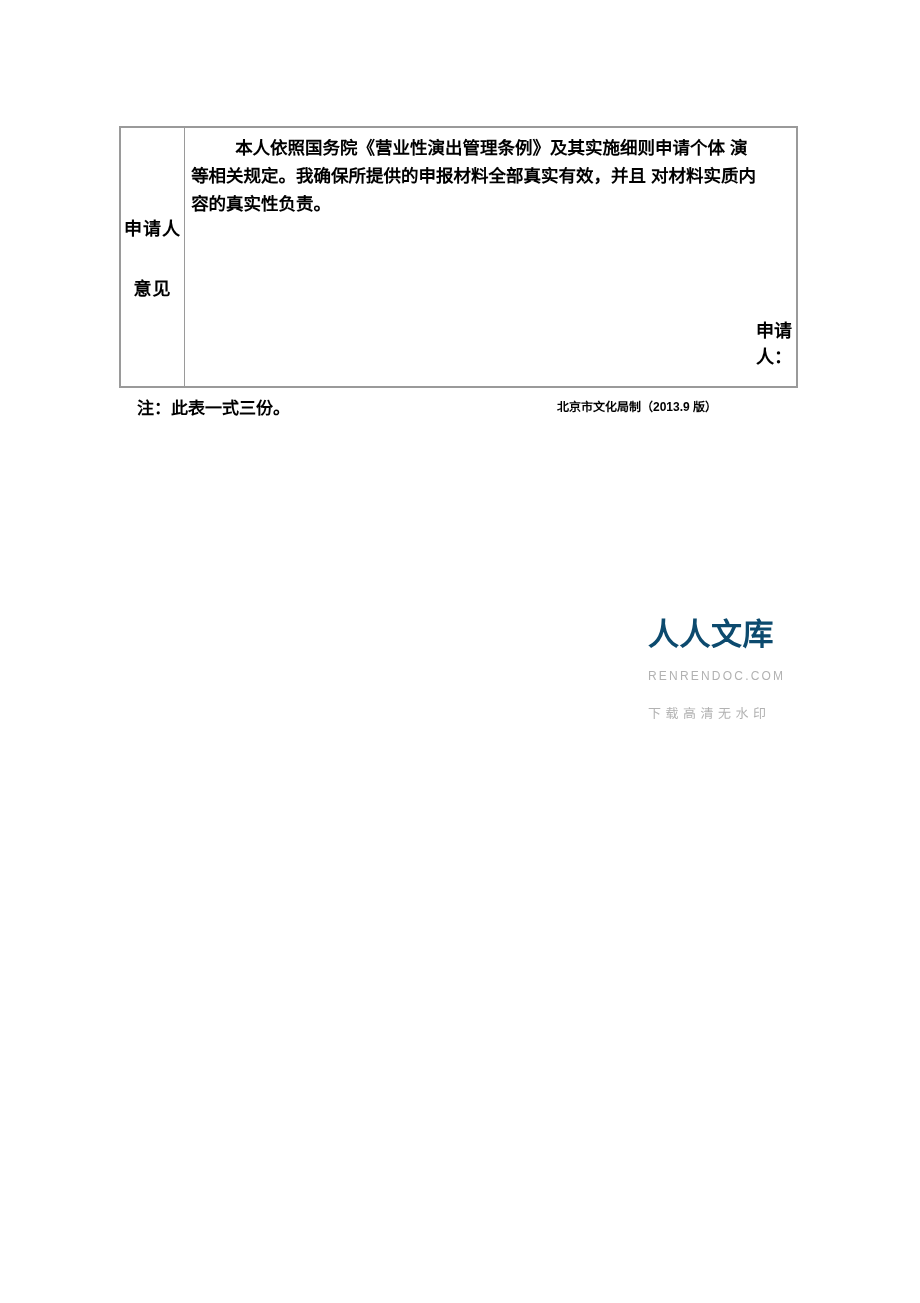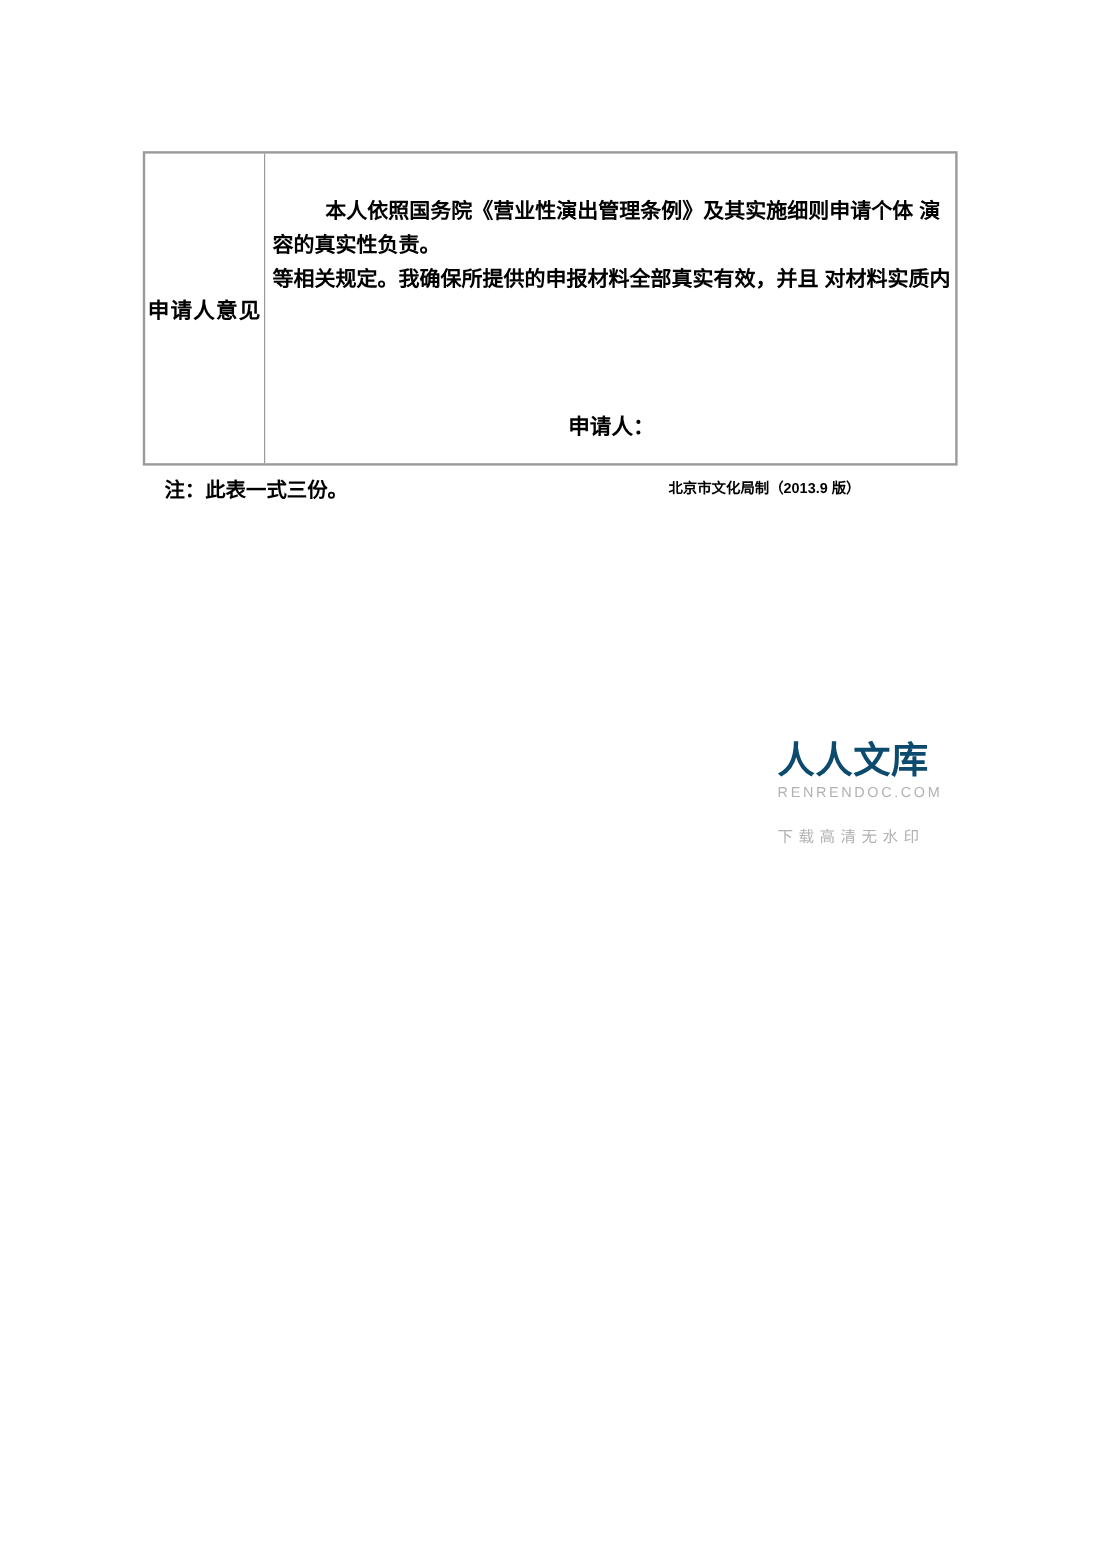--- a/index.html
+++ b/index.html
@@ -26,35 +26,34 @@
     box-sizing: border-box;
     border: 2px solid #9a9a9a;
     display: flex;
     color: #000000;
   }
   .label-cell {
     width: 112px;
     box-sizing: border-box;
     border-right: 1px solid #9a9a9a;
     display: flex;
-    flex-direction: row;
+    flex-direction: column;
     align-items: center;
     justify-content: center;
     row-gap: 34px;
     font-size: 18px;
     font-weight: bold;
     letter-spacing: 1px;
   }
   .statement-cell {
     flex: 1;
     display: flex;
-    flex-direction: column;
+    flex-direction: row;
     box-sizing: border-box;
     padding: 6px 4px 18px 6px;
-    margin-top: 28px;
   }
   .statement-paragraph {
     font-size: 17.5px;
     line-height: 28px;
     font-weight: bold;
     white-space: nowrap;
   }
   .statement-line { height: 28px; }
   .statement-line.first { text-indent: 44px; }
   .signature-line {
@@ -96,21 +95,21 @@
   .watermark-title {
     font-family: "DejaVu Serif", "Liberation Serif", serif;
     font-size: 31px;
     font-weight: bold;
     line-height: 34px;
     color: #0c4a6e;
     letter-spacing: 0.5px;
     white-space: nowrap;
   }
   .watermark-domain {
-    margin-top: 2px;
+    margin-top: 18px;
     font-size: 12px;
     letter-spacing: 2.2px;
     color: #b2b2b2;
     white-space: nowrap;
   }
   .watermark-tagline {
     margin-top: 20px;
     font-size: 13px;
     letter-spacing: 4.5px;
     color: #b2b2b2;
@@ -123,22 +122,22 @@
 <div class="page">
 
   <div class="form-table">
     <div class="label-cell">
       <div>申请人</div>
       <div>意见</div>
     </div>
     <div class="statement-cell">
       <div class="statement-paragraph">
         <div class="statement-line first">本人依照国务院《营业性演出管理条例》及其实施细则申请个体 演</div>
+        <div class="statement-line">等相关规定。我确保所提供的申报材料全部真实有效，并且 对材料实质内</div>
         <div class="statement-line">容的真实性负责。</div>
-        <div class="statement-line">等相关规定。我确保所提供的申报材料全部真实有效，并且 对材料实质内</div>
       </div>
       <div class="signature-line">申请人：</div>
     </div>
   </div>
 
   <div class="footer-note">注：此表一式三份。</div>
   <div class="footer-issuer">北京市文化局制（2013.9 版）</div>
 
   <div class="watermark">
     <div class="watermark-title">人人文库</div>

